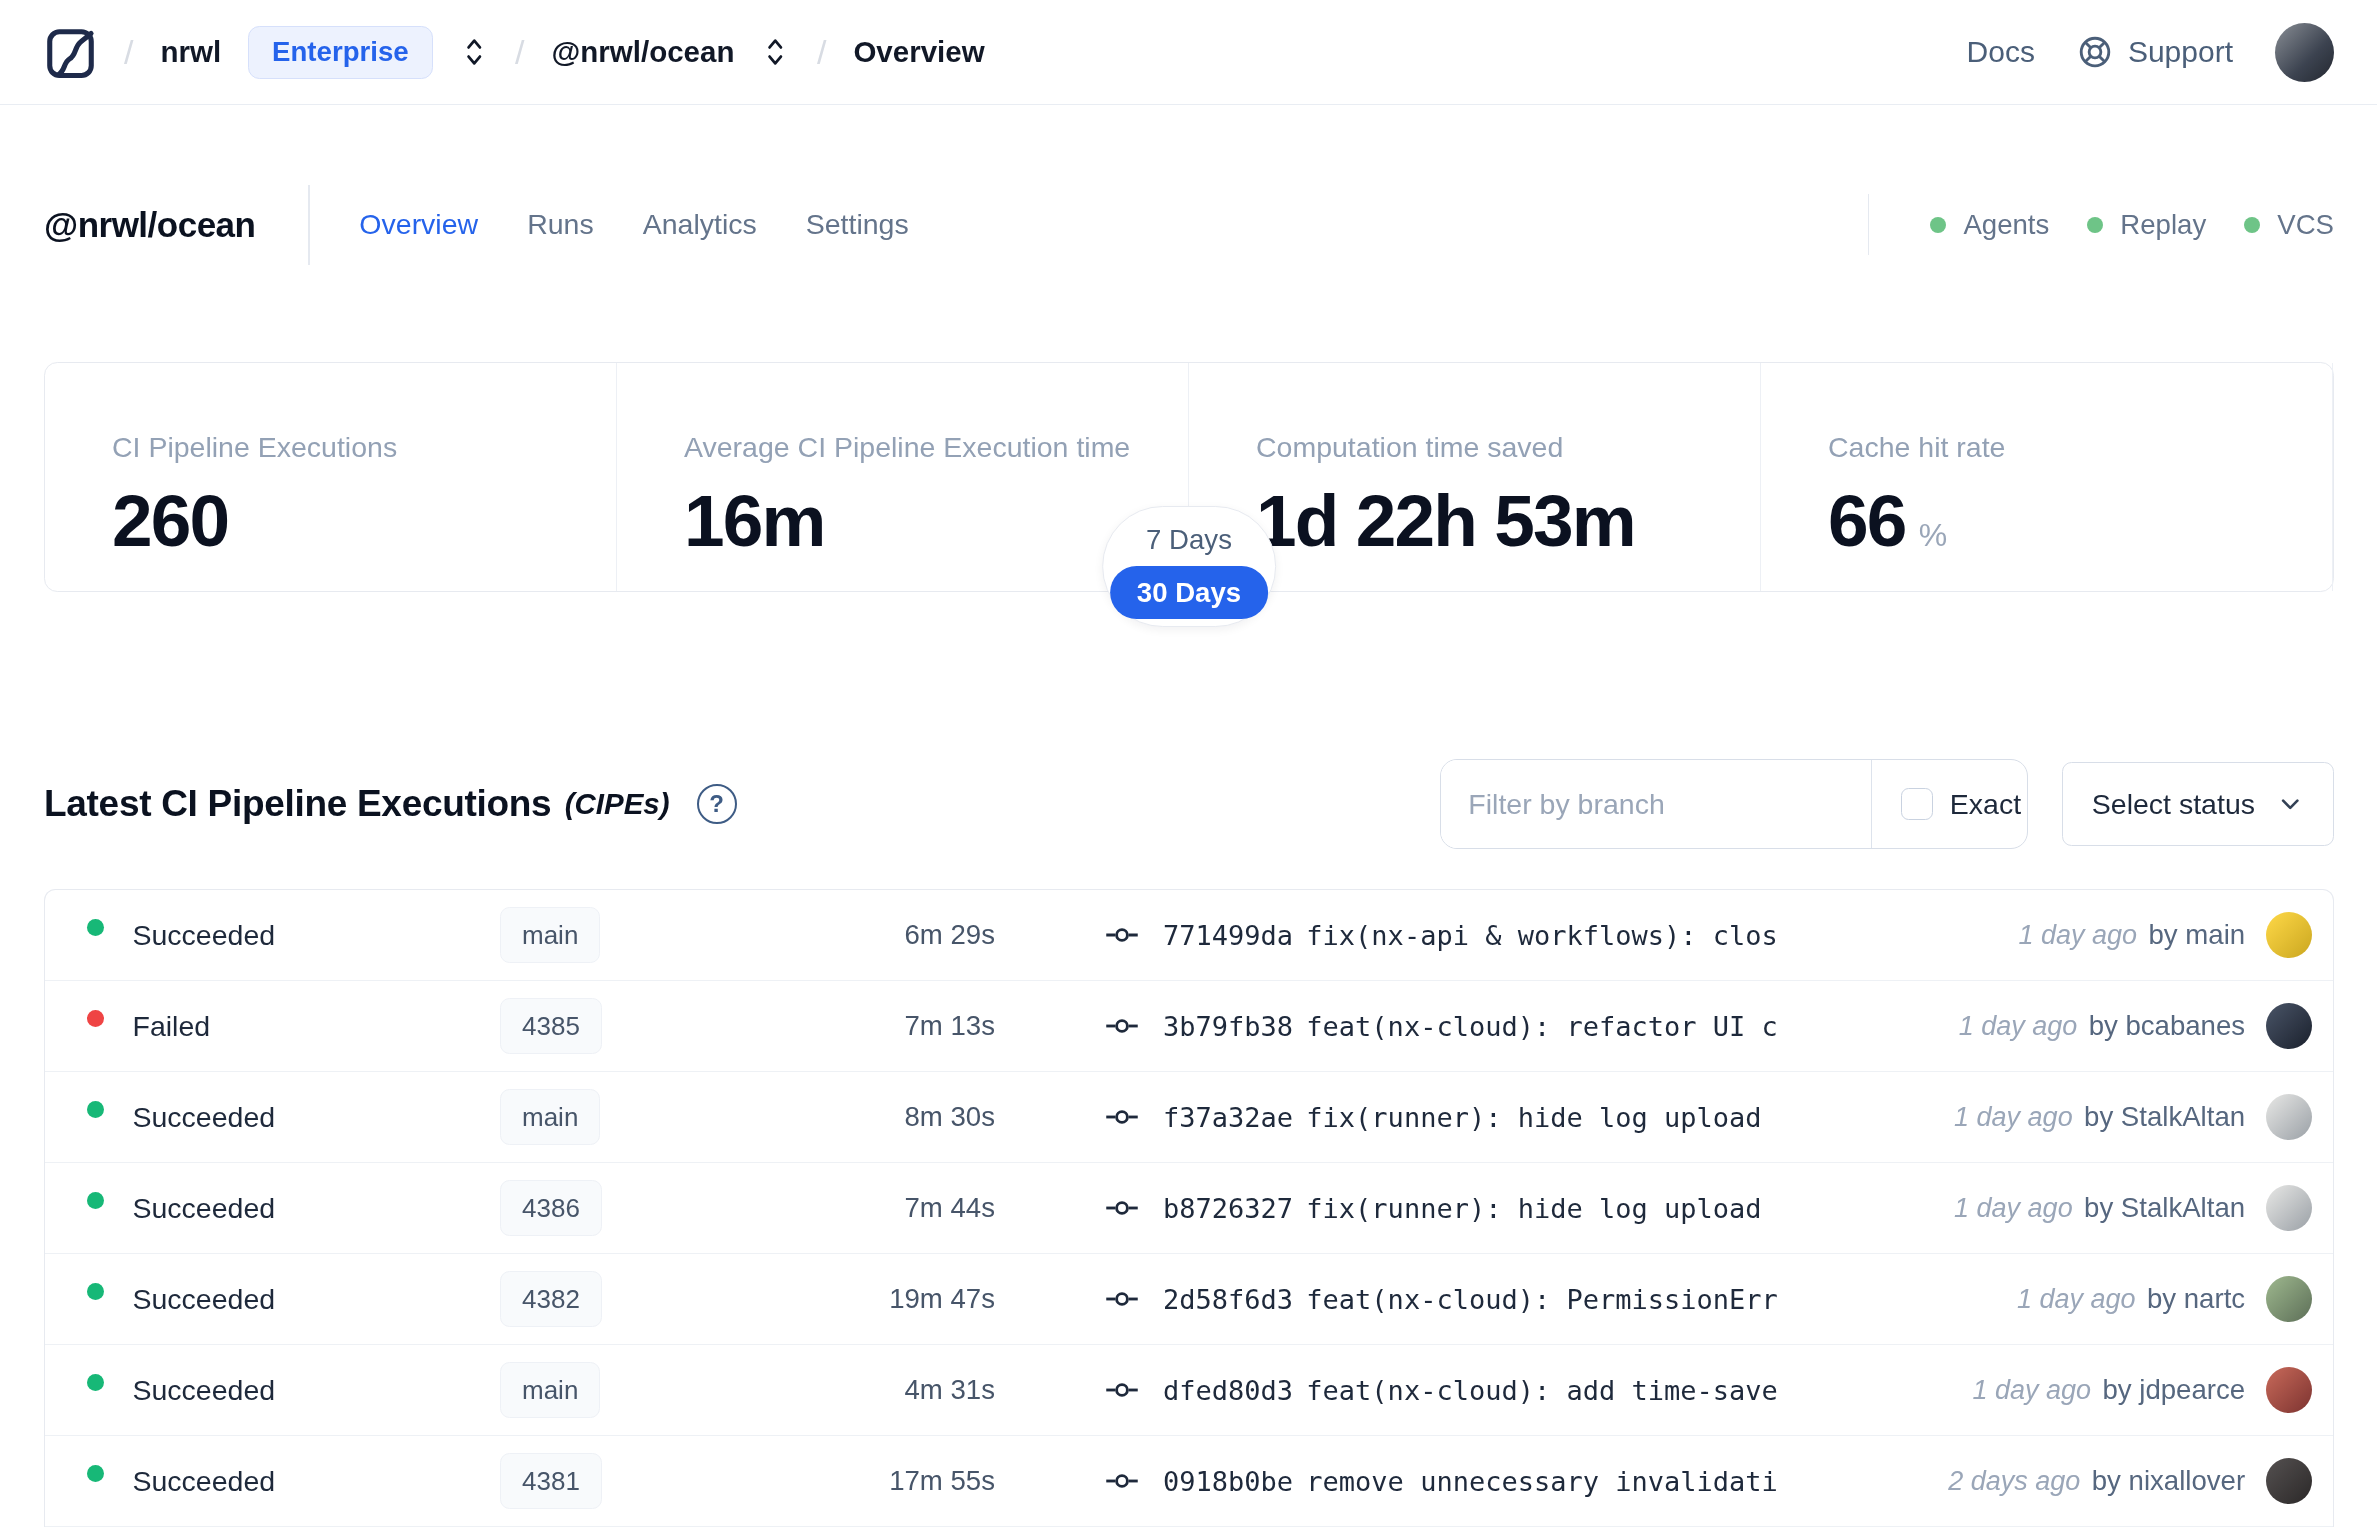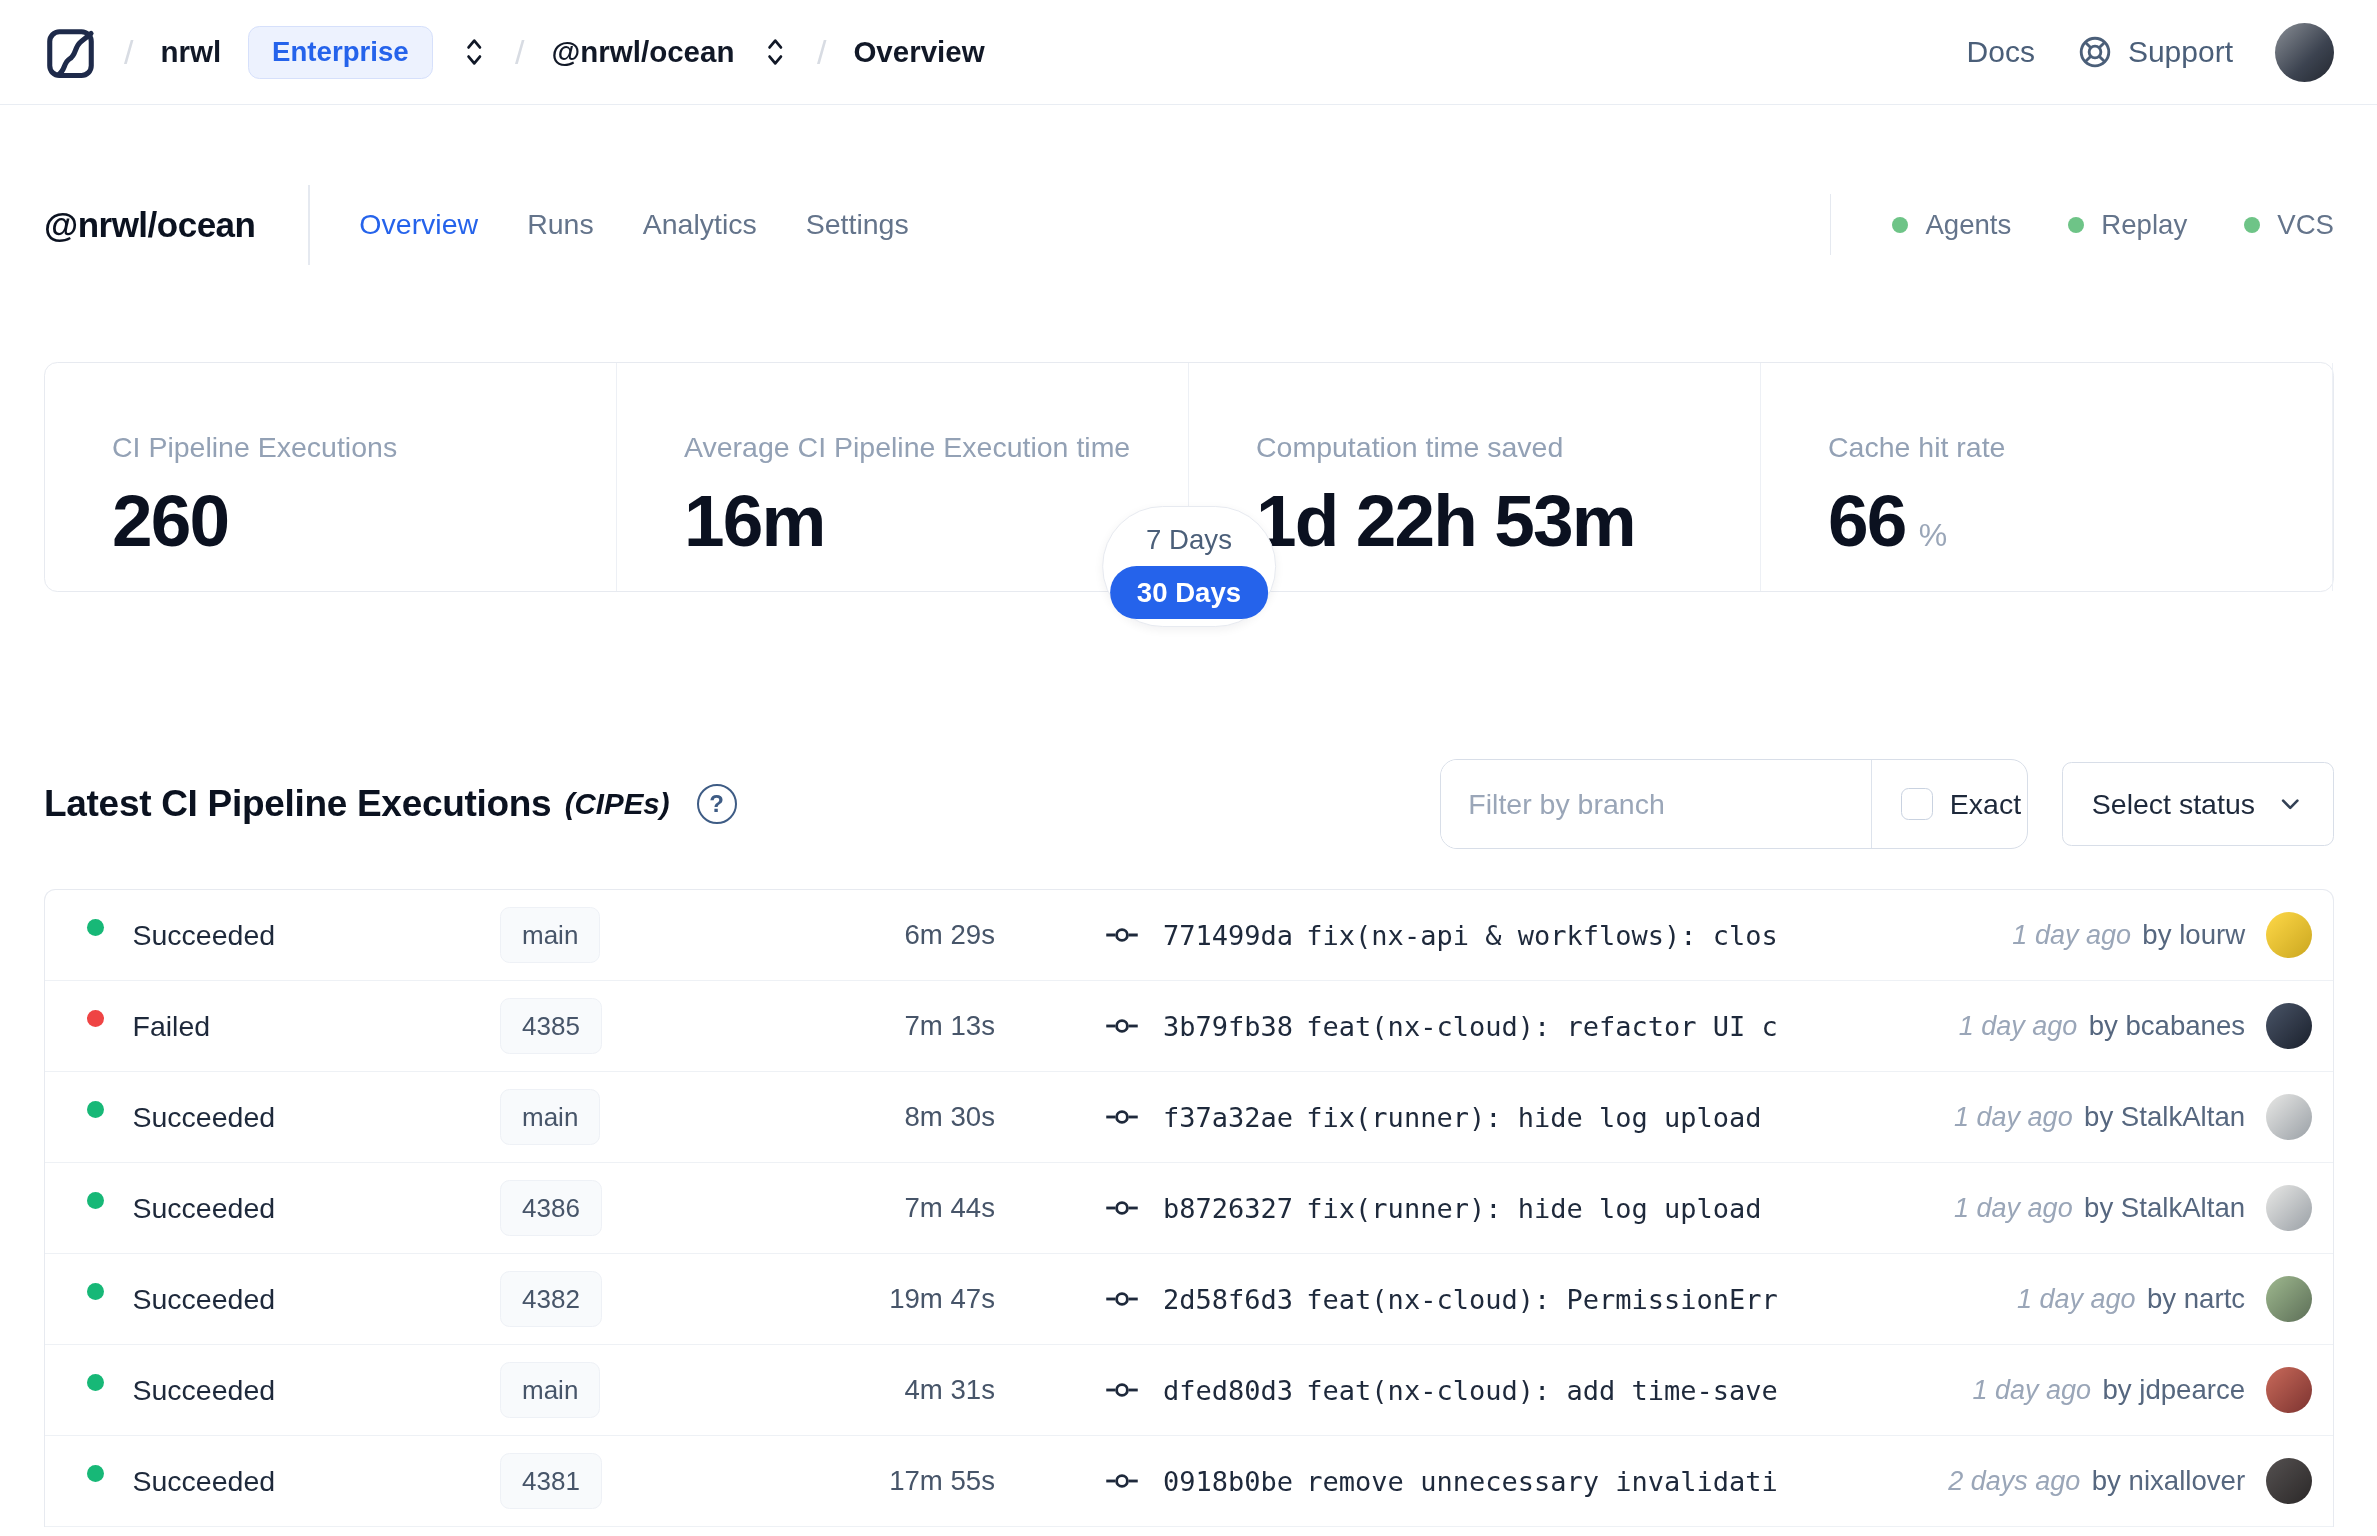--- a/index.html
+++ b/index.html
@@ -25,21 +25,21 @@
 
   
   .ws-header { margin-top:74px; height:91px; display:flex; align-items:center; padding:0 44px; }
   .ws-title { font-size:35px; font-weight:700; letter-spacing:-0.5px; color:#0b1220; }
   .ws-divider { width:1.9px; height:80px; background:#e5e9f0; margin:0 49px 0 53px; }
   .tabs { display:flex; align-items:center; gap:49px; }
   .tab { font-size:28.5px; color:#64748b; cursor:pointer; }
   .tab.active { color:#2563eb; font-weight:500; }
   .ws-right { margin-left:auto; display:flex; align-items:center; }
   .ws-right-divider { width:1.9px; height:61px; background:#e5e9f0; margin-right:61px; }
-  .status-group { display:flex; align-items:center; gap:57px; }
+  .status-group { display:flex; align-items:center; gap:38px; }
   .status-item { display:flex; align-items:center; gap:17px; cursor:pointer; }
   .status-dot-sm { width:16px; height:16px; border-radius:50%; background:#6ec487; }
   .status-item span.lbl { font-size:27.6px; color:#64748b; }
 
   
   .stats { position:relative; margin:92px 44px 0; height:230px; background:#fff;
     border:1.9px solid #e7eaf0; border-radius:13.3px; display:grid;
     grid-template-columns:1fr 1fr 1fr 1fr; }
   .stat-cell { padding:68px 0 0 67px; border-right:1.9px solid #edf0f5; }
   .stat-cell:last-child { border-right:none; }
@@ -246,21 +246,21 @@
         <svg width="36" height="36" viewBox="0 0 24 24" fill="none" stroke="#1e293b" stroke-width="1.9">
             <circle cx="12" cy="12" r="3.6"></circle>
             <line x1="1.5" y1="12" x2="7.6" y2="12"></line>
             <line x1="16.4" y1="12" x2="22.5" y2="12"></line>
           </svg>
       </span>
       <span class="commit-text"><span class="hash">771499da</span><span>fix(nx-api &amp; workflows): close workfl…</span></span>
     </div>
     <div class="cell-meta">
       <span class="time-ago">1 day ago</span>
-      <span class="author">by lourw</span>
+      <span class="author">by main</span>
       <span class="row-avatar" style="background: linear-gradient(135deg, rgb(255, 217, 72), rgb(202, 166, 31));"></span>
     </div>
   </div>
 
   <div class="row">
     <div class="cell-status">
         <span class="dot" style="background: rgb(239, 68, 68);"></span>
       <span class="status-text">Failed</span>
       </div>
     <div><span class="branch-badge">4385</span></div>

